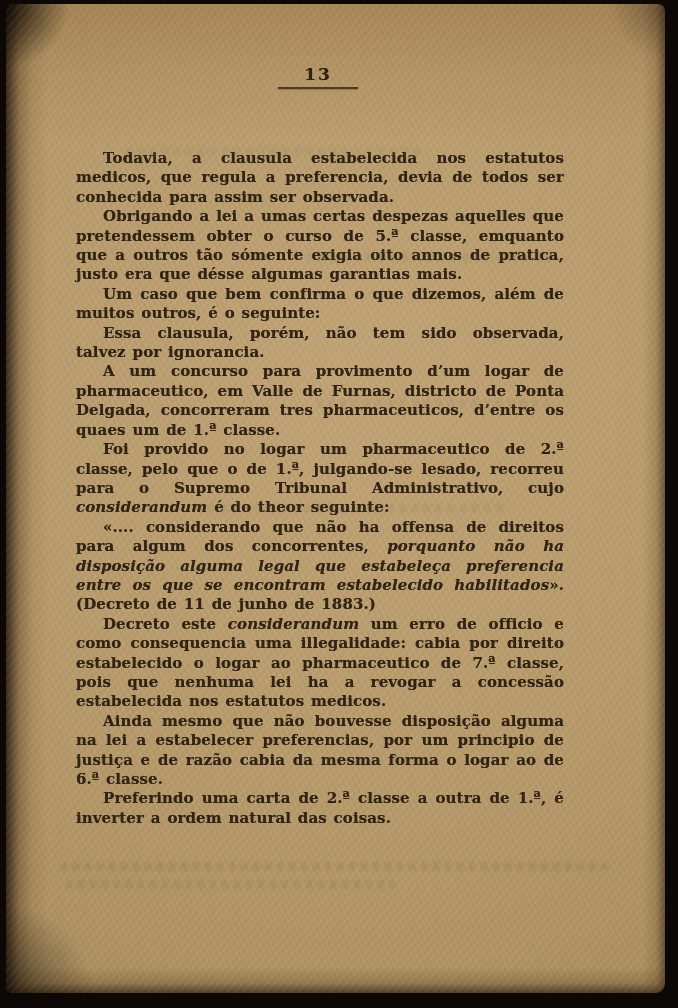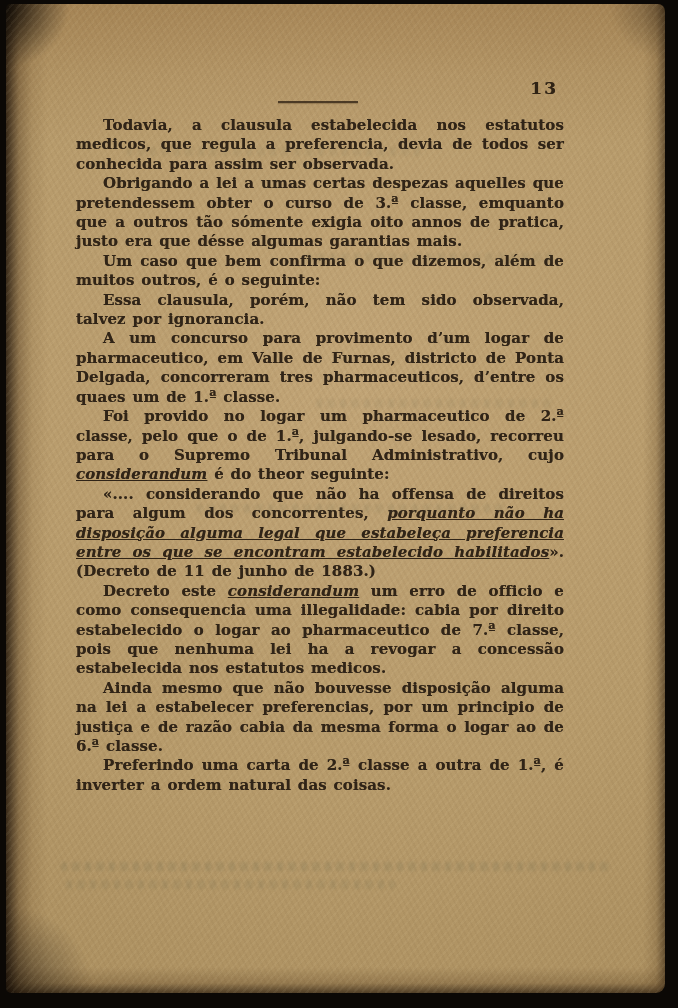--- a/index.html
+++ b/index.html
@@ -34,23 +34,23 @@
       
       linear-gradient(to top, rgba(30,18,7,0.65) 0px, rgba(70,46,20,0.25) 10px, rgba(0,0,0,0) 26px),
       
       linear-gradient(to bottom, rgba(125,80,35,0.28) 0px, rgba(125,80,35,0.10) 70px, rgba(0,0,0,0) 140px),
       
       radial-gradient(ellipse 130% 90% at 52% 38%, #c1a476 0%, #b69a6a 48%, #ab8f5f 78%, #9c8152 100%);
   }
   
   .folio-wrap {
     position: absolute;
-    left: 72px; top: 74px;
+    left: 72px; top: 60px;
     width: 480px;
-    text-align: right;
+    text-align: center;
   }
   .folio {
     display: inline-block;
     font-size: 17px;
     font-weight: bold;
     letter-spacing: 2px;
     color: #2f2315;
     text-shadow: 0 0 0.5px rgba(47,35,21,0.8);
   }
   .folio-rule {
@@ -68,21 +68,21 @@
     font-size: 15px;
     line-height: 19.4px;
     font-weight: bold;
     color: #302417;
     text-align: justify;
     letter-spacing: 0.1px;
     word-spacing: 1.5px;
     text-shadow: 0 0 0.6px rgba(48,36,23,0.65);
   }
   .text-block p { margin: 0; text-indent: 27px; }
-  .text-block .it { font-style: italic; text-decoration: underline; }
+  .text-block .it { font-style: italic; }
   
   .ghost {
     position: absolute;
     height: 9px;
     border-radius: 4px;
     background: repeating-linear-gradient(90deg,
       rgba(96,96,70,0.38) 0 6px, rgba(96,96,70,0) 6px 11px,
       rgba(96,96,70,0.30) 11px 19px, rgba(96,96,70,0) 19px 24px);
     filter: blur(1.6px);
     opacity: 0.45;
@@ -98,23 +98,23 @@
 <body style="background: rgb(11, 8, 5);">
 
 <div class="scan">
   <div class="page">
 
     <div class="folio-wrap">
       <div class="folio">13</div>
       <div class="folio-rule"></div>
     </div>
 
-    <div class="text-block" id="text-block" style="color: rgb(48, 36, 23);">
+    <div class="text-block" id="text-block" style="color: rgb(48, 36, 23); margin-top: 33px;">
         <p><span>Todavia, a clausula estabelecida nos estatutos medicos, que regula a preferencia, devia de todos ser conhecida para assim ser observada.</span></p>
-        <p><span>Obrigando a lei a umas certas despezas aquelles que pretendessem obter o curso de 3.ª classe, emquanto que a outros tão sómente exigia oito annos de pratica, justo era que désse algumas garantias mais.</span></p>
+        <p><span>Obrigando a lei a umas certas despezas aquelles que pretendessem obter o curso de 5.ª classe, emquanto que a outros tão sómente exigia oito annos de pratica, justo era que désse algumas garantias mais.</span></p>
         <p><span>Um caso que bem confirma o que dizemos, além de muitos outros, é o seguinte:</span></p>
         <p><span>Essa clausula, porém, não tem sido observada, talvez por ignorancia.</span></p>
         <p><span>A um concurso para provimento d’um logar de pharmaceutico, em Valle de Furnas, districto de Ponta Delgada, concorreram tres pharmaceuticos, d’entre os quaes um de 1.ª classe.</span></p>
         <p><span>Foi provido no logar um pharmaceutico de 2.ª classe, pelo que o de 1.ª, julgando-se lesado, recorreu para o Supremo Tribunal Administrativo, cujo </span><span class="it">considerandum</span><span> é do theor seguinte:</span></p>
         <p><span>«.... considerando que não ha offensa de direitos para algum dos concorrentes, </span><span class="it">porquanto não ha disposição alguma legal que estabeleça preferencia entre os que se encontram estabelecido habilitados</span><span>». (Decreto de 11 de junho de 1883.)</span></p>
         <p><span>Decreto este </span><span class="it">considerandum</span><span> um erro de officio e como consequencia uma illegalidade: cabia por direito estabelecido o logar ao pharmaceutico de 7.ª classe, pois que nenhuma lei ha a revogar a concessão estabelecida nos estatutos medicos.</span></p>
         <p><span>Ainda mesmo que não bouvesse disposição alguma na lei a estabelecer preferencias, por um principio de justiça e de razão cabia da mesma forma o logar ao de 6.ª classe.</span></p>
         <p><span>Preferindo uma carta de 2.ª classe a outra de 1.ª, é inverter a ordem natural das coisas.</span></p>
       </div>
 

